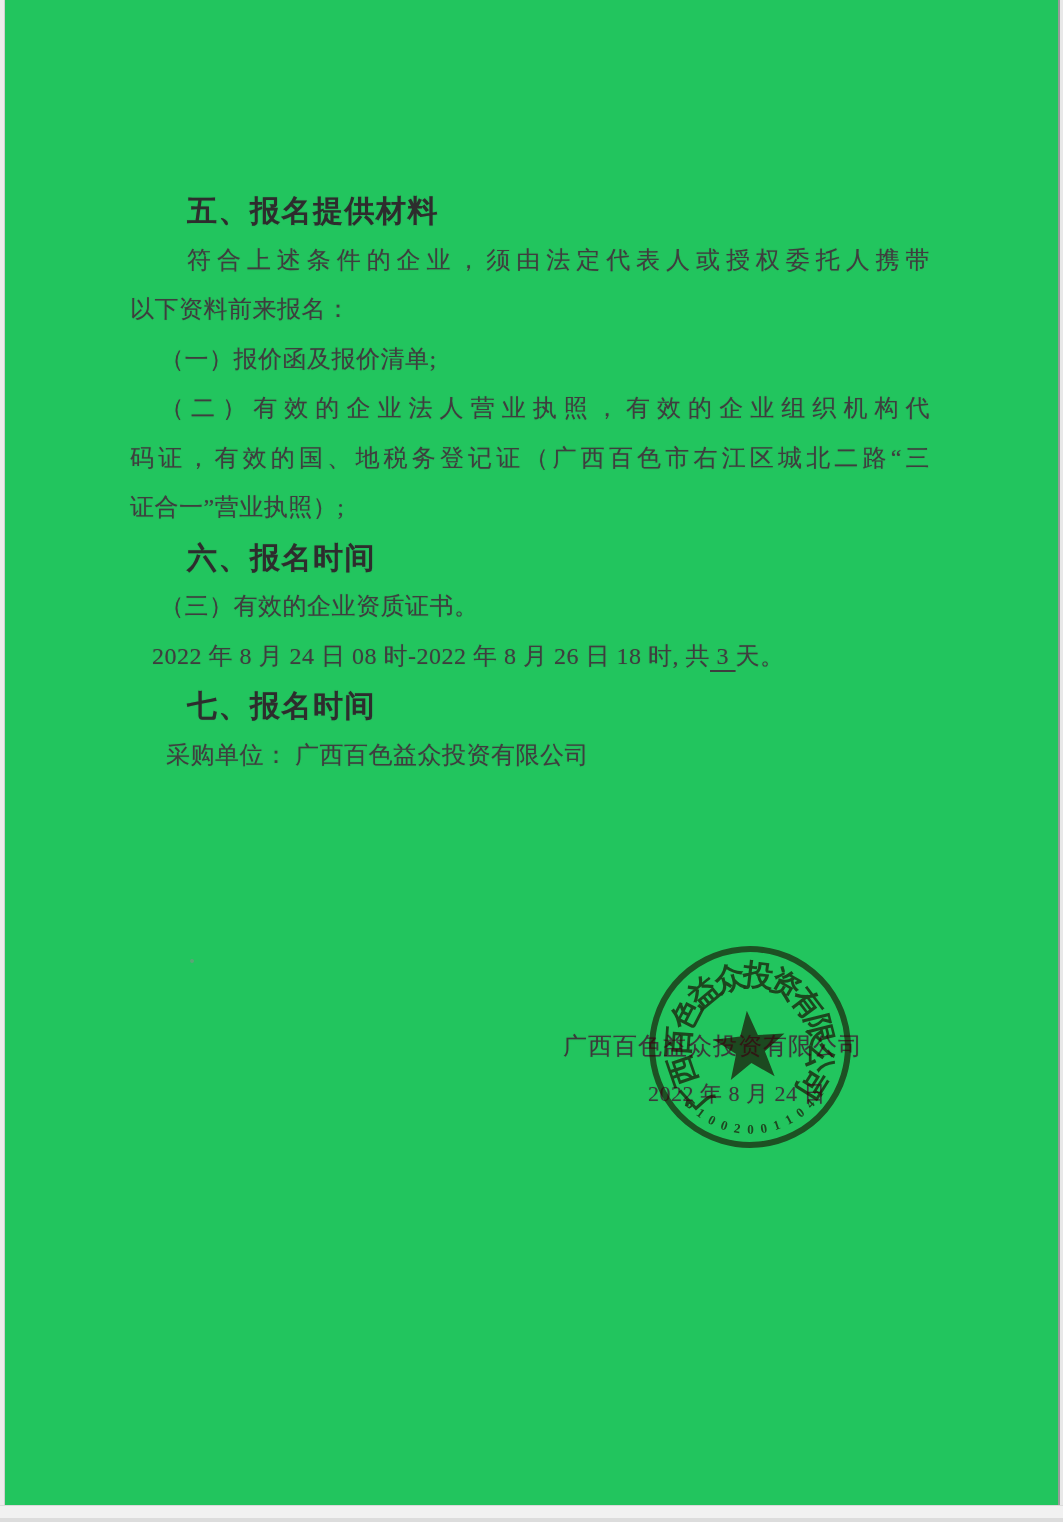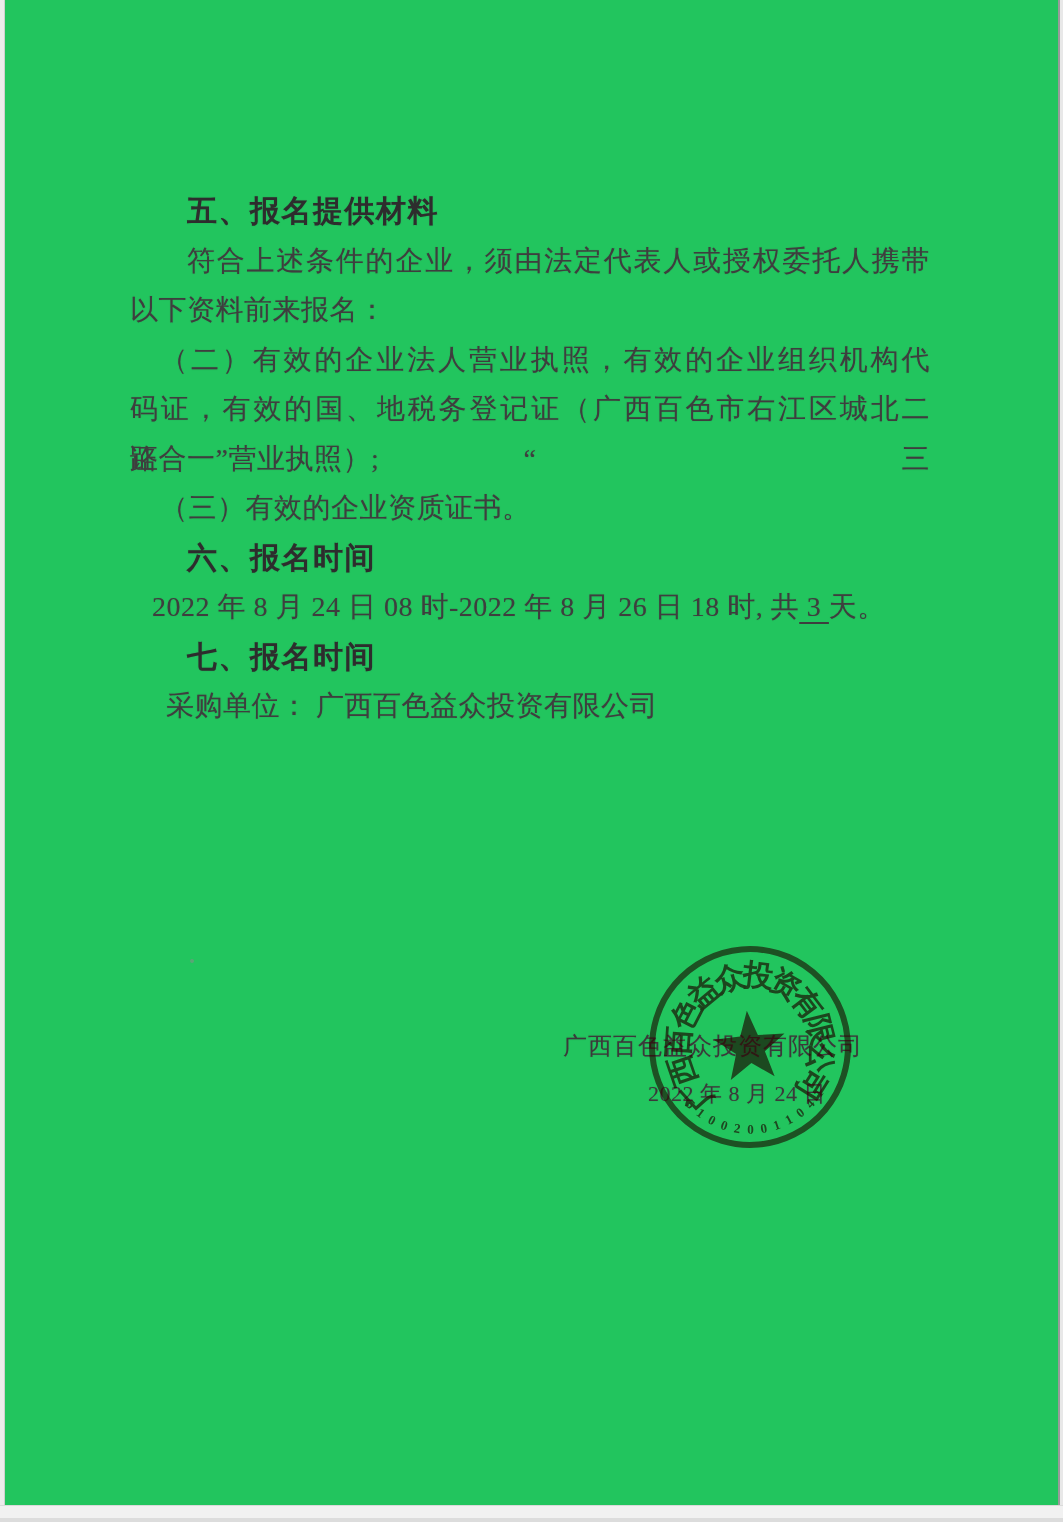--- a/index.html
+++ b/index.html
@@ -17,21 +17,21 @@
   .edge-right{position:absolute;right:0;top:0;bottom:0;width:3px;background:#e8e8e8;border-left:2px solid #9a9a9a;}
   .edge-bottom{position:absolute;left:0;right:0;bottom:0;height:16px;background:#f1f1f1;border-top:1px solid #dadada;}
   .edge-bottom::after{content:"";position:absolute;left:0;right:0;bottom:0;height:4px;background:#dcdcdc;}
   .speck{position:absolute;left:190px;top:959px;width:4px;height:4px;border-radius:50%;background:#8a8a8a;opacity:.55;}
 
   .doc{
     position:absolute;left:130px;top:186px;width:800px;
   }
   .line{
     height:49.5px;line-height:49.5px;
-    font-size:28px;letter-spacing:.5px;
+    font-size:24px;letter-spacing:.5px;
     text-shadow:0 0 1px rgba(70,70,70,.45);
     white-space:pre-wrap;
   }
   .h{
     font-family:"Liberation Sans","DejaVu Sans",sans-serif;
     font-weight:700;font-size:30px;color:#2d2d2d;letter-spacing:1.5px;
   }
   .ind2{text-indent:57px;}
   .ind1{text-indent:30px;}
   .ind15{text-indent:36px;}
@@ -77,25 +77,26 @@
 
   <div class="edge-left"></div>
   <div class="edge-right"></div>
   <div class="edge-bottom"></div>
   <div class="speck"></div>
 
   <div class="doc">
     <div class="line h ind2">五、报名提供材料</div>
     <div class="line ind2 just">符合上述条件的企业，须由法定代表人或授权委托人携带</div>
     <div class="line">以下资料前来报名：</div>
+    <div class="line ind1">（一）报价函及报价清单;</div>
     <div class="line ind1 just">（二）有效的企业法人营业执照，有效的企业组织机构代</div>
     <div class="line just">码证，有效的国、地税务登记证（广西百色市右江区城北二路“三</div>
     <div class="line">证合一”营业执照）;</div>
+    <div class="line h ind2">六、报名时间</div>
     <div class="line ind1">（三）有效的企业资质证书。</div>
-    <div class="line h ind2">六、报名时间</div>
     <div class="line ind-date"><span>2022 年 8 月 24 日 08 时-2022 年 8 月 26 日 18 时, 共</span><span class="days"> 3 </span><span>天。</span></div>
     <div class="line h ind2">七、报名时间</div>
     <div class="line ind15">采购单位： 广西百色益众投资有限公司</div>
   </div>
 
   <div class="sig-company">广西百色益众投资有限公司</div>
   <div class="sig-date">2022 年 8 月 24 日</div>
 
   <svg class="seal" viewBox="0 0 210 210" aria-hidden="true">
     <circle class="seal-ring" cx="105" cy="105" r="97"></circle>

